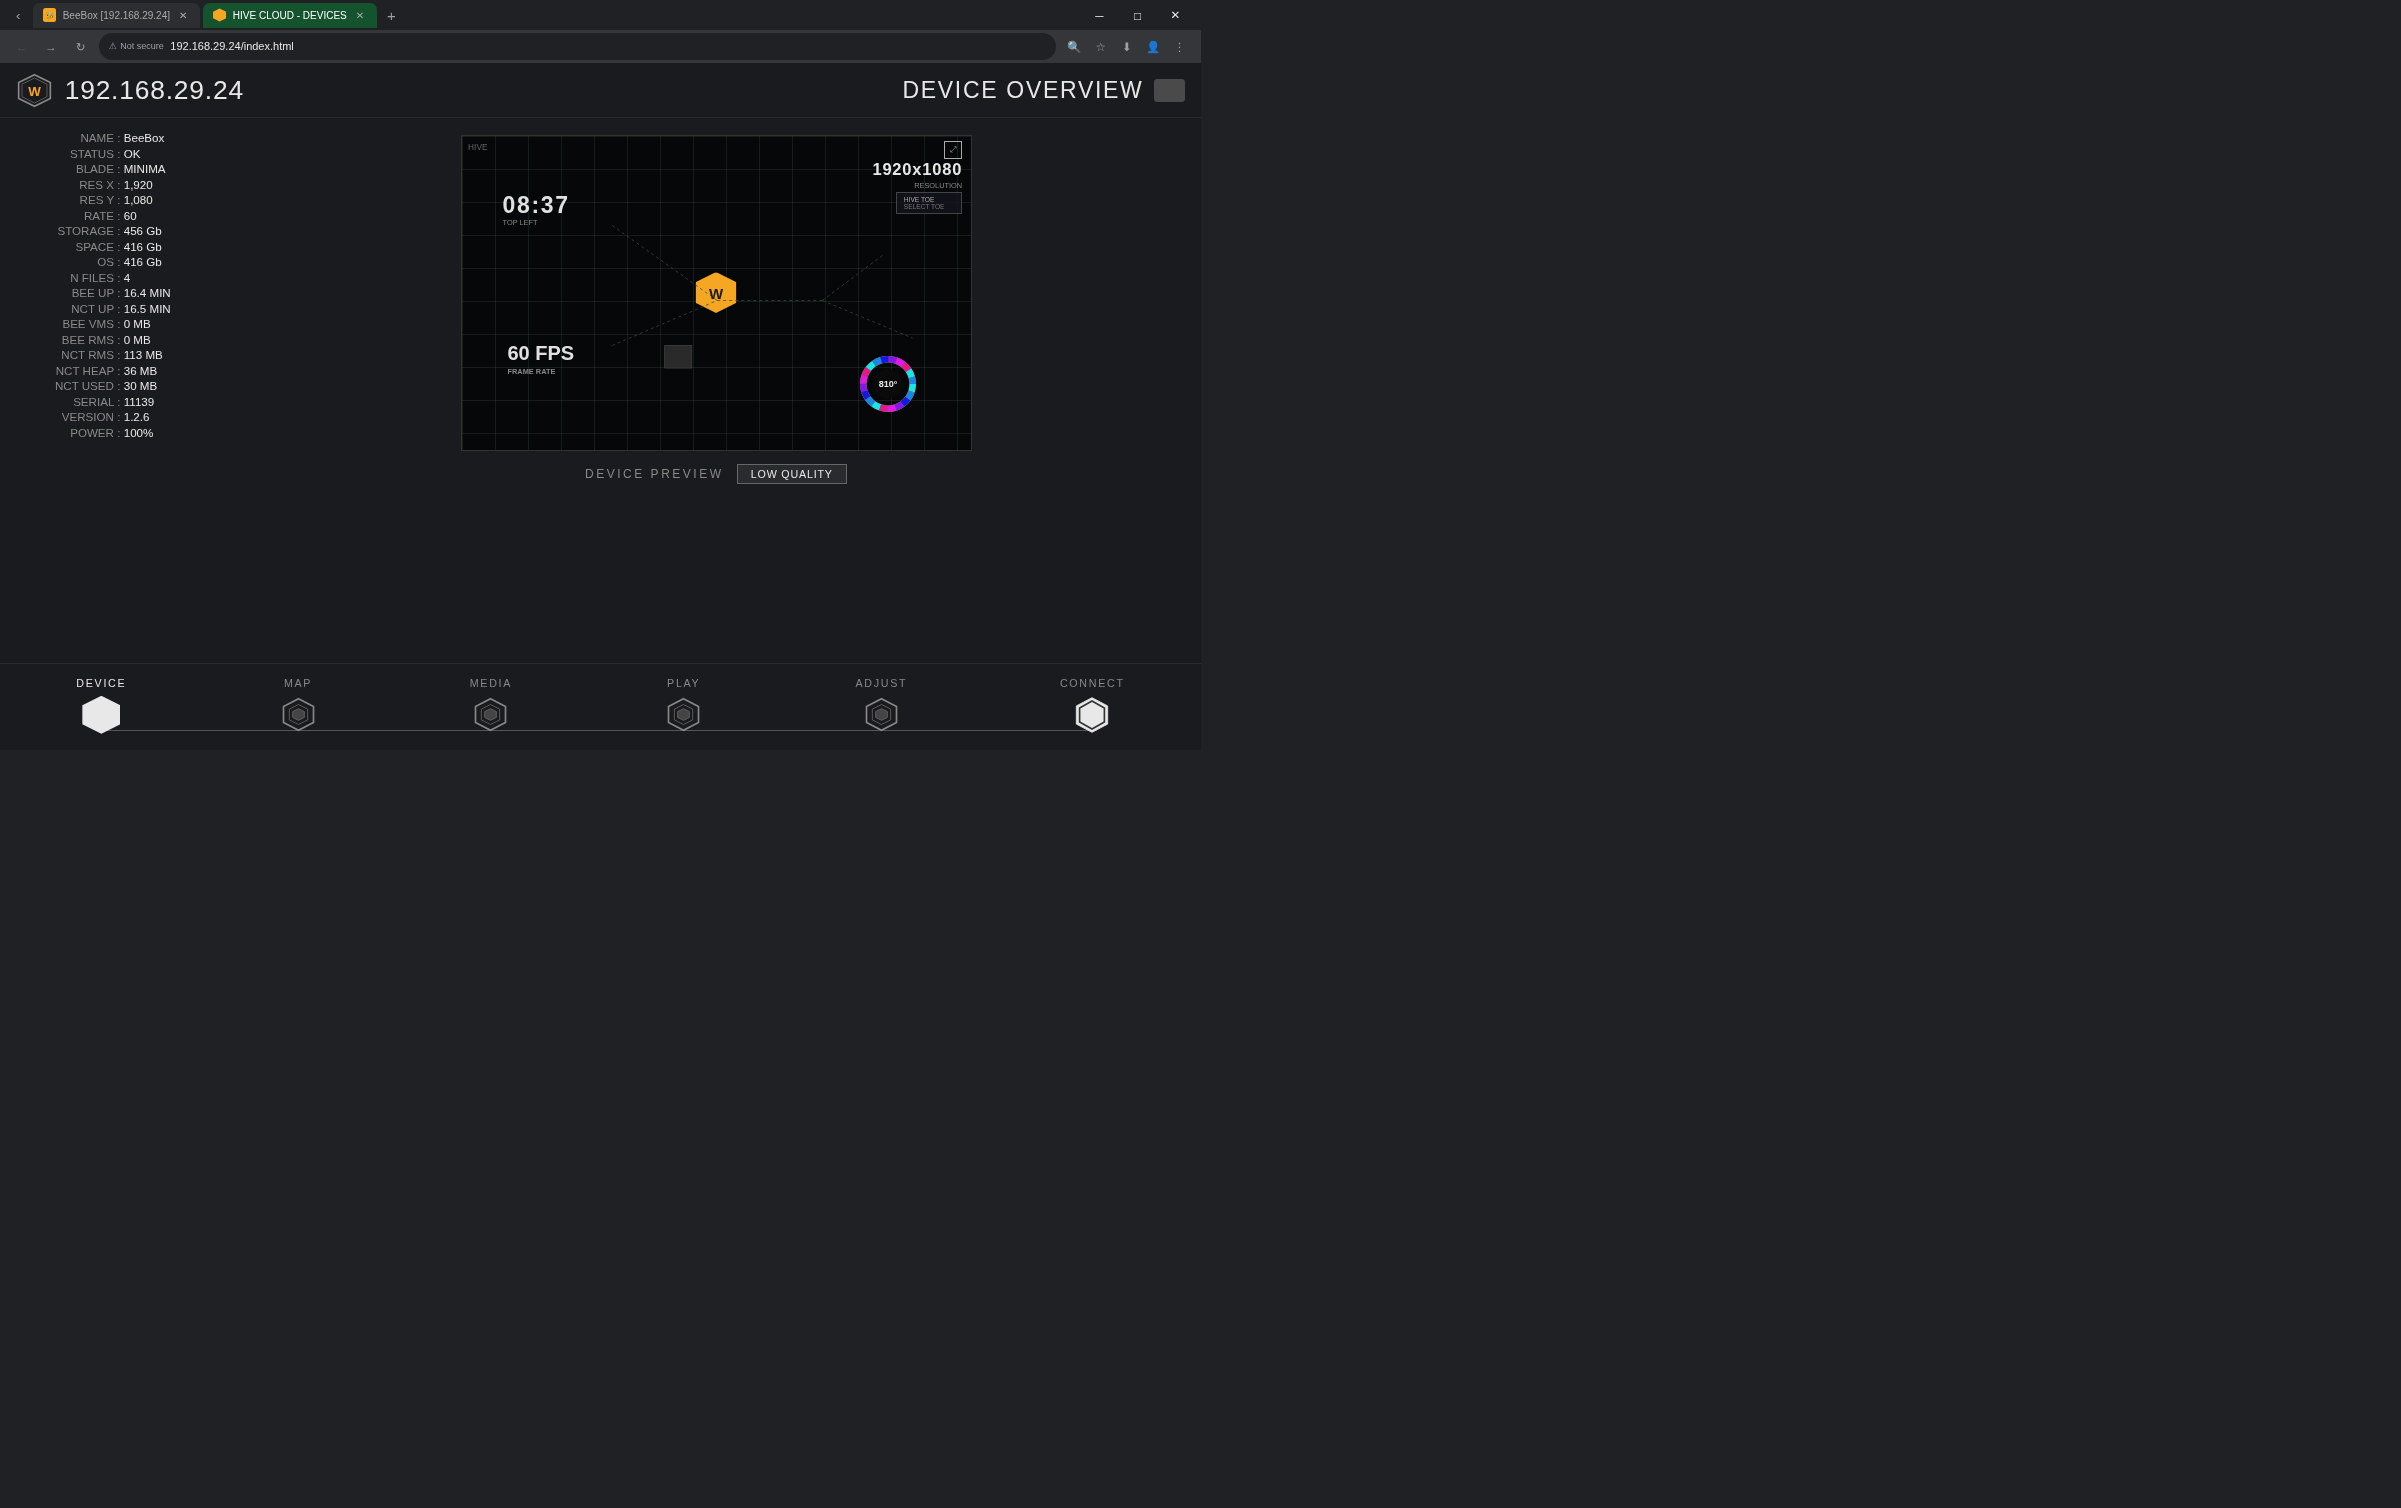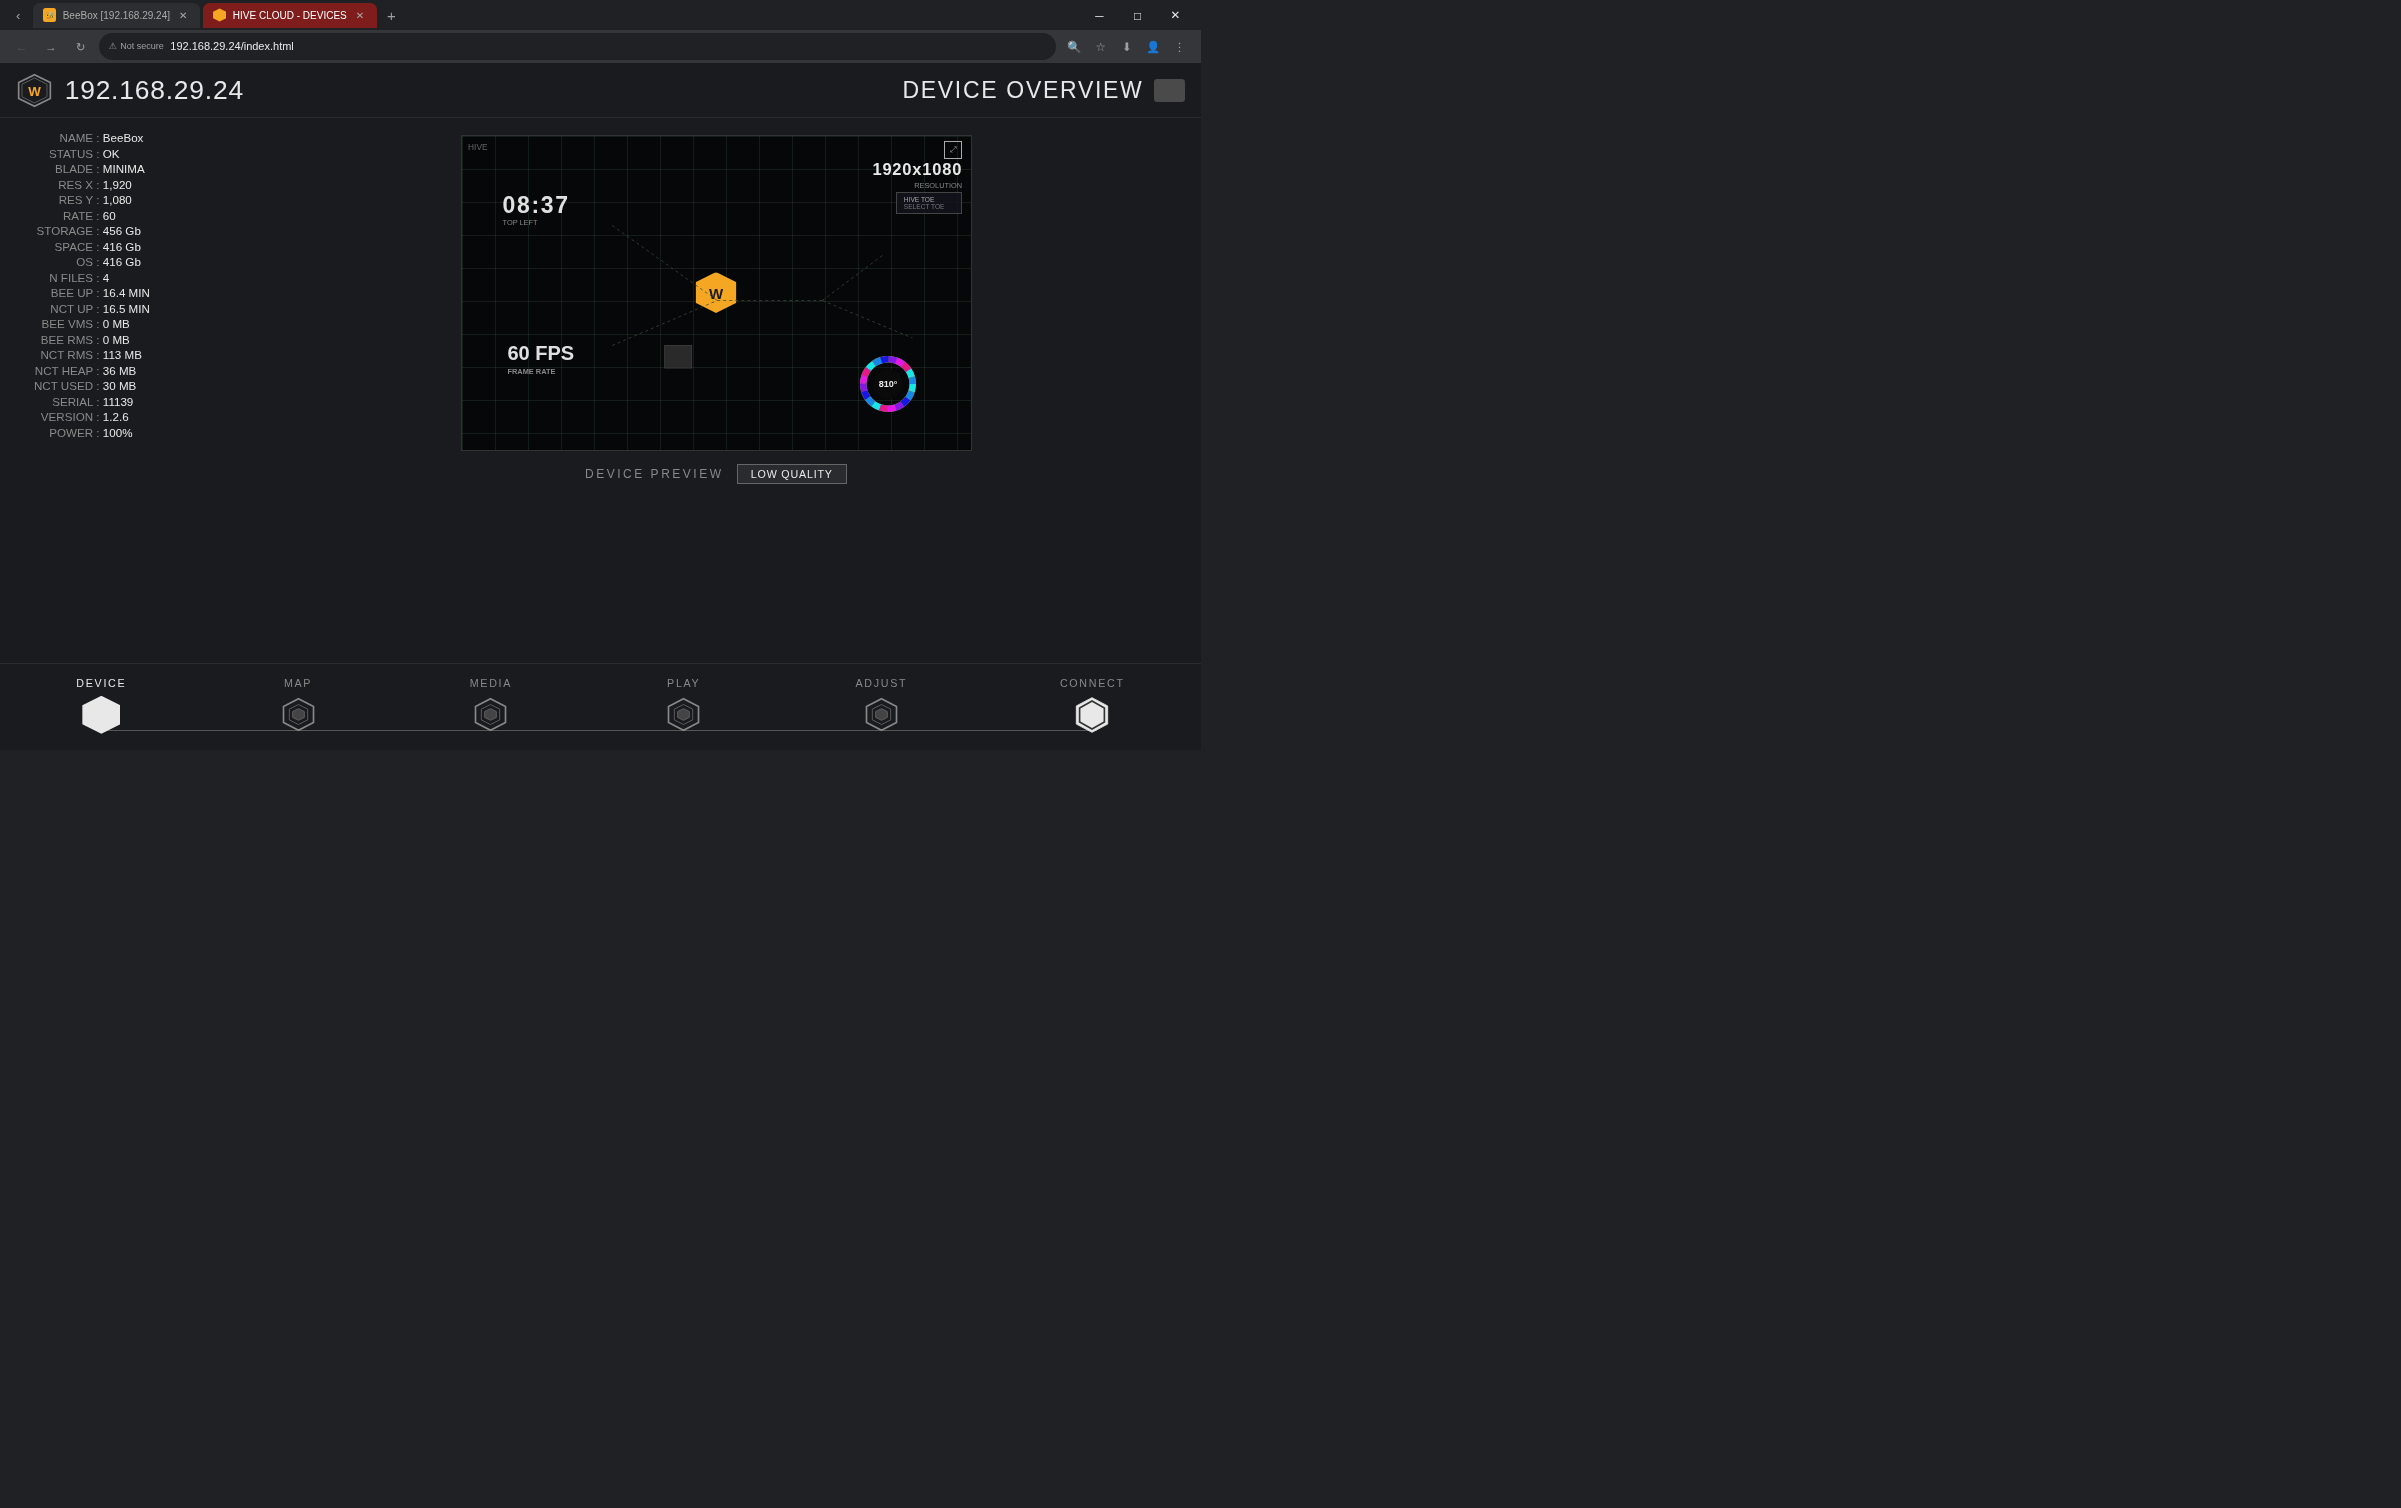--- a/index.html
+++ b/index.html
@@ -42,21 +42,21 @@
       padding: 0 10px;
       border-radius: 6.6px 6.6px 0 0;
       font-size: 10px;
       color: #e8e8e8;
       gap: 6.6px;
       cursor: pointer;
       min-width: 116px;
       max-width: 182px;
     }
     .tab.active {
-      background: #7f1d1d;
+      background: #14532d;
       color: #fff;
     }
     .tab.inactive {
       background: #2d2e31;
       color: #aaa;
     }
     .tab-favicon {
       width: 13.2px; height: 13.2px;
       background: #f5a623;
       border-radius: 2.5px;
@@ -197,20 +197,21 @@
     }
 
     
     .device-info {
       width: 231px;
       padding: 13.2px 8.3px 8.3px 16.5px;
       flex-shrink: 0;
     }
     .info-row {
       display: flex;
+      justify-content: flex-end;
       gap: 3.3px;
       margin-bottom: 2.5px;
       font-size: 11.6px;
     }
     .info-label {
       color: #8a8a8a;
       text-align: right;
       min-width: 83px;
     }
     .info-value {

